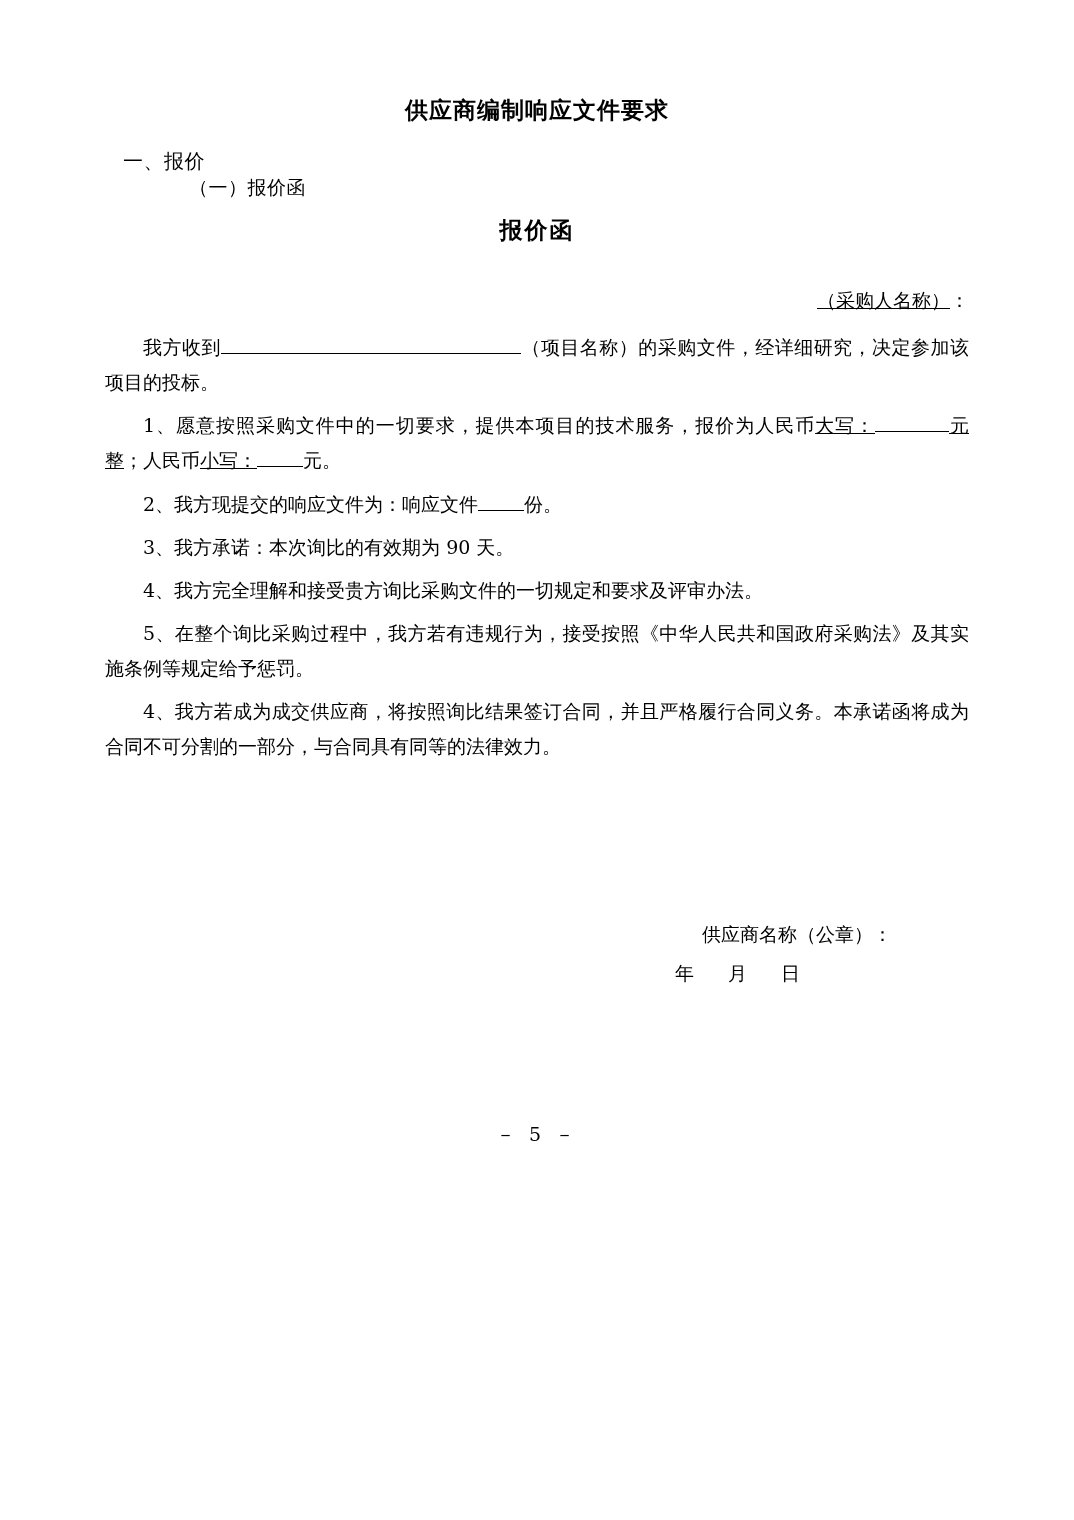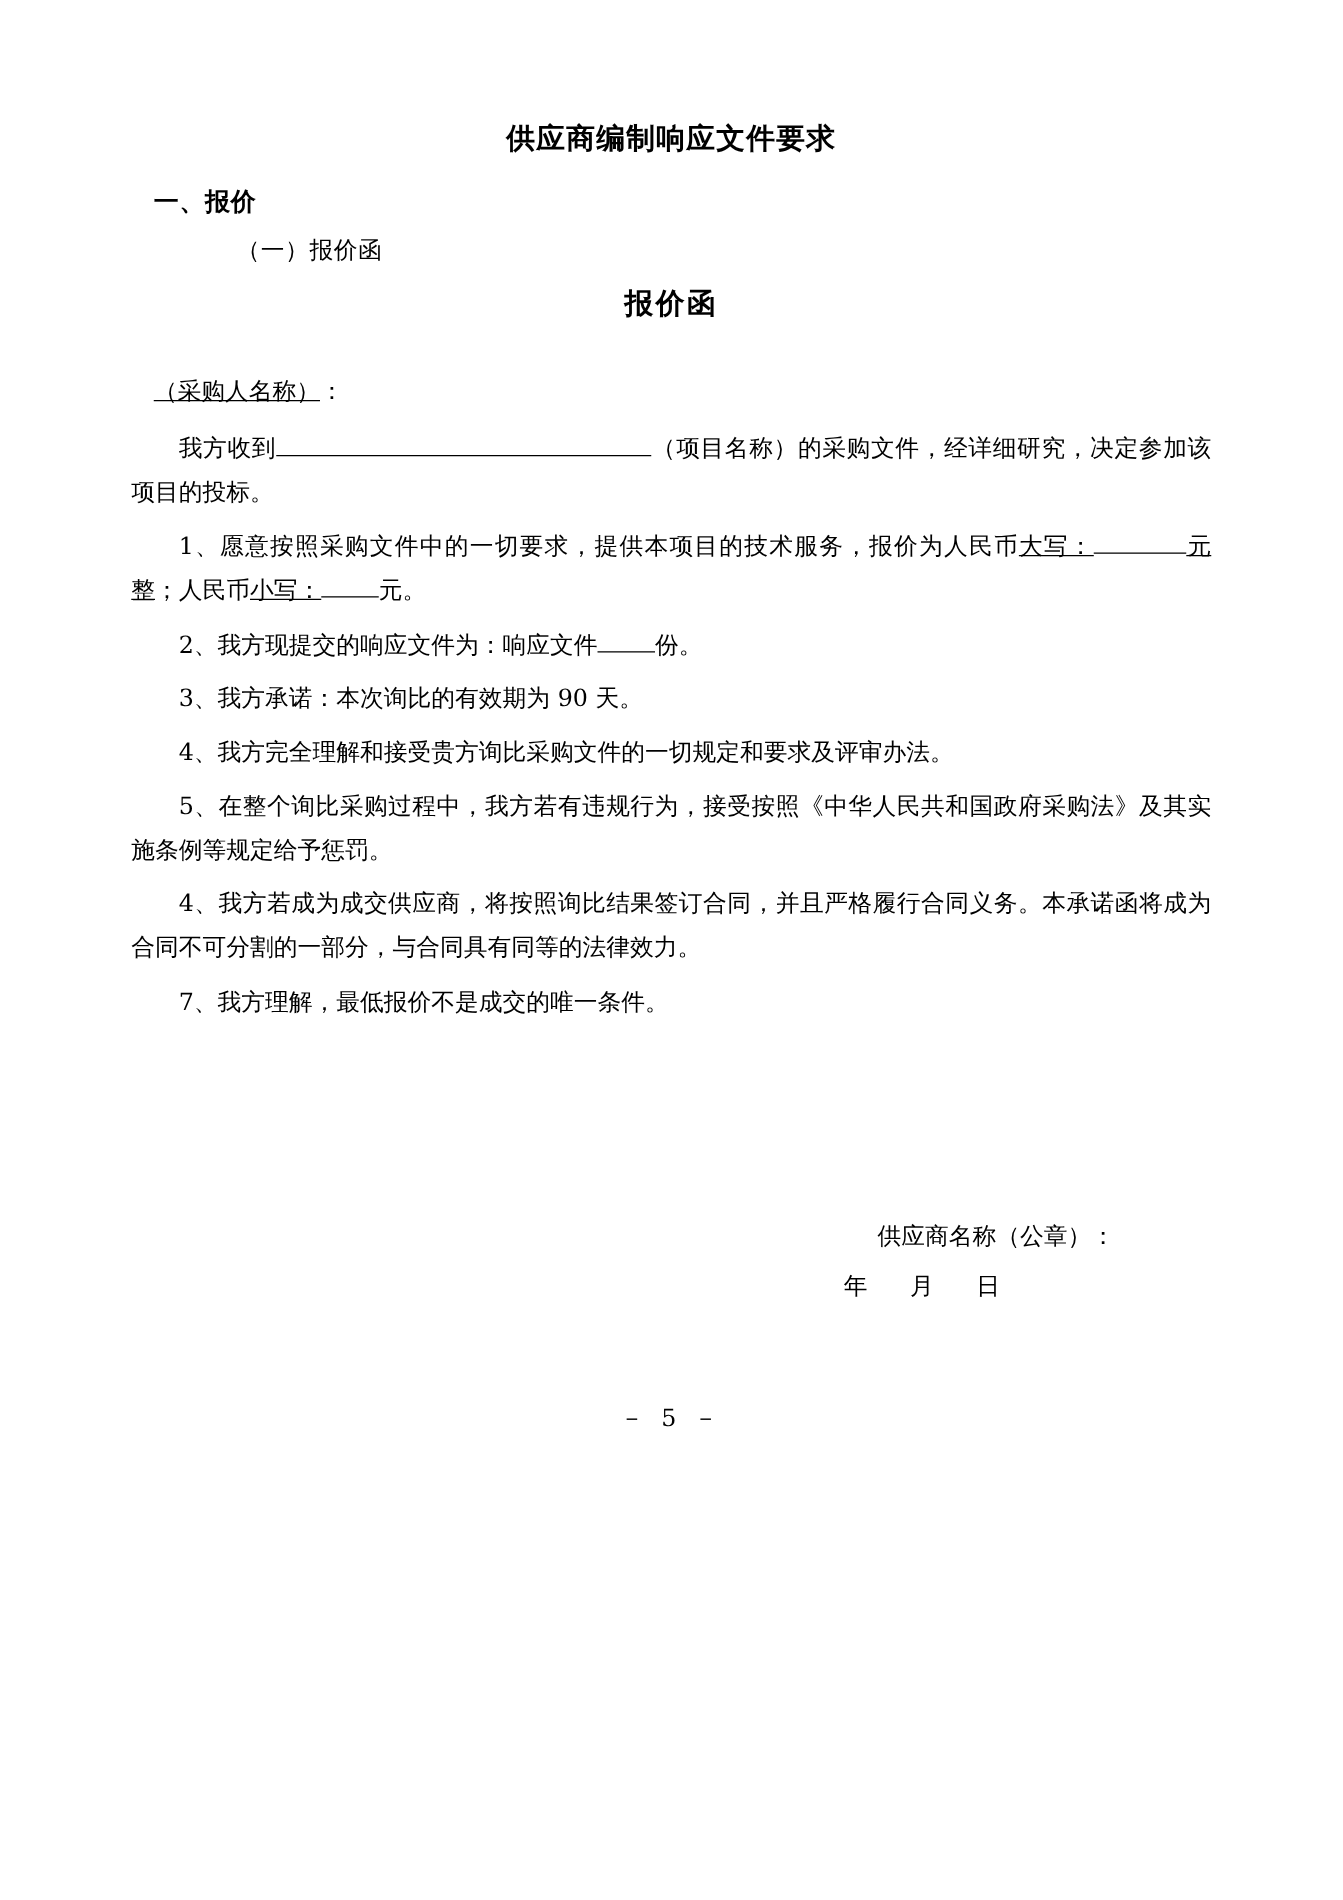--- a/index.html
+++ b/index.html
@@ -24,39 +24,40 @@
   }
   .doc-title {
     text-align: center;
     font-size: 23px;
     font-weight: bold;
     letter-spacing: 1px;
     margin: 0 0 22px 0;
   }
   .section-heading {
     font-size: 20px;
-    font-weight: bold;
-    margin: 0 0 12px 18px;
+    font-weight: normal;
+    margin: 0 0 0 18px;
     letter-spacing: 0.5px;
   }
   .sub-heading {
     font-size: 19px;
     margin: 0 0 14px 84px;
     letter-spacing: 0.5px;
   }
   .letter-title {
     text-align: center;
     font-size: 23px;
     font-weight: bold;
     letter-spacing: 2px;
     margin: 6px 0 42px 0;
   }
   .addressee {
     font-size: 19px;
     margin: 1px 0 16px 18px;
+    text-align: right;
   }
   .addressee .uline {
     text-decoration: underline;
   }
   p.para {
     font-size: 19px;
     line-height: 1.85;
     margin: 0 0 8px 0;
     text-align: justify;
     text-indent: 2em;
@@ -138,21 +139,20 @@
   </p>
 
   <p class="para">3、我方承诺：本次询比的有效期为 90 天。</p>
 
   <p class="para">4、我方完全理解和接受贵方询比采购文件的一切规定和要求及评审办法。</p>
 
   <p class="para">5、在整个询比采购过程中，我方若有违规行为，接受按照《中华人民共和国政府采购法》及其实施条例等规定给予惩罚。</p>
 
   <p class="para">4、我方若成为成交供应商，将按照询比结果签订合同，并且严格履行合同义务。本承诺函将成为合同不可分割的一部分，与合同具有同等的法律效力。</p>
 
-  <p class="para">7、我方理解，最低报价不是成交的唯一条件。</p>
 
   <div class="sig-block">
     <div class="sig-line">供应商名称（公章）：</div>
     <div class="date-line">年    月    日</div>
   </div>
 
   <div class="page-number">－ 5 －</div>
 
 </div>
 

